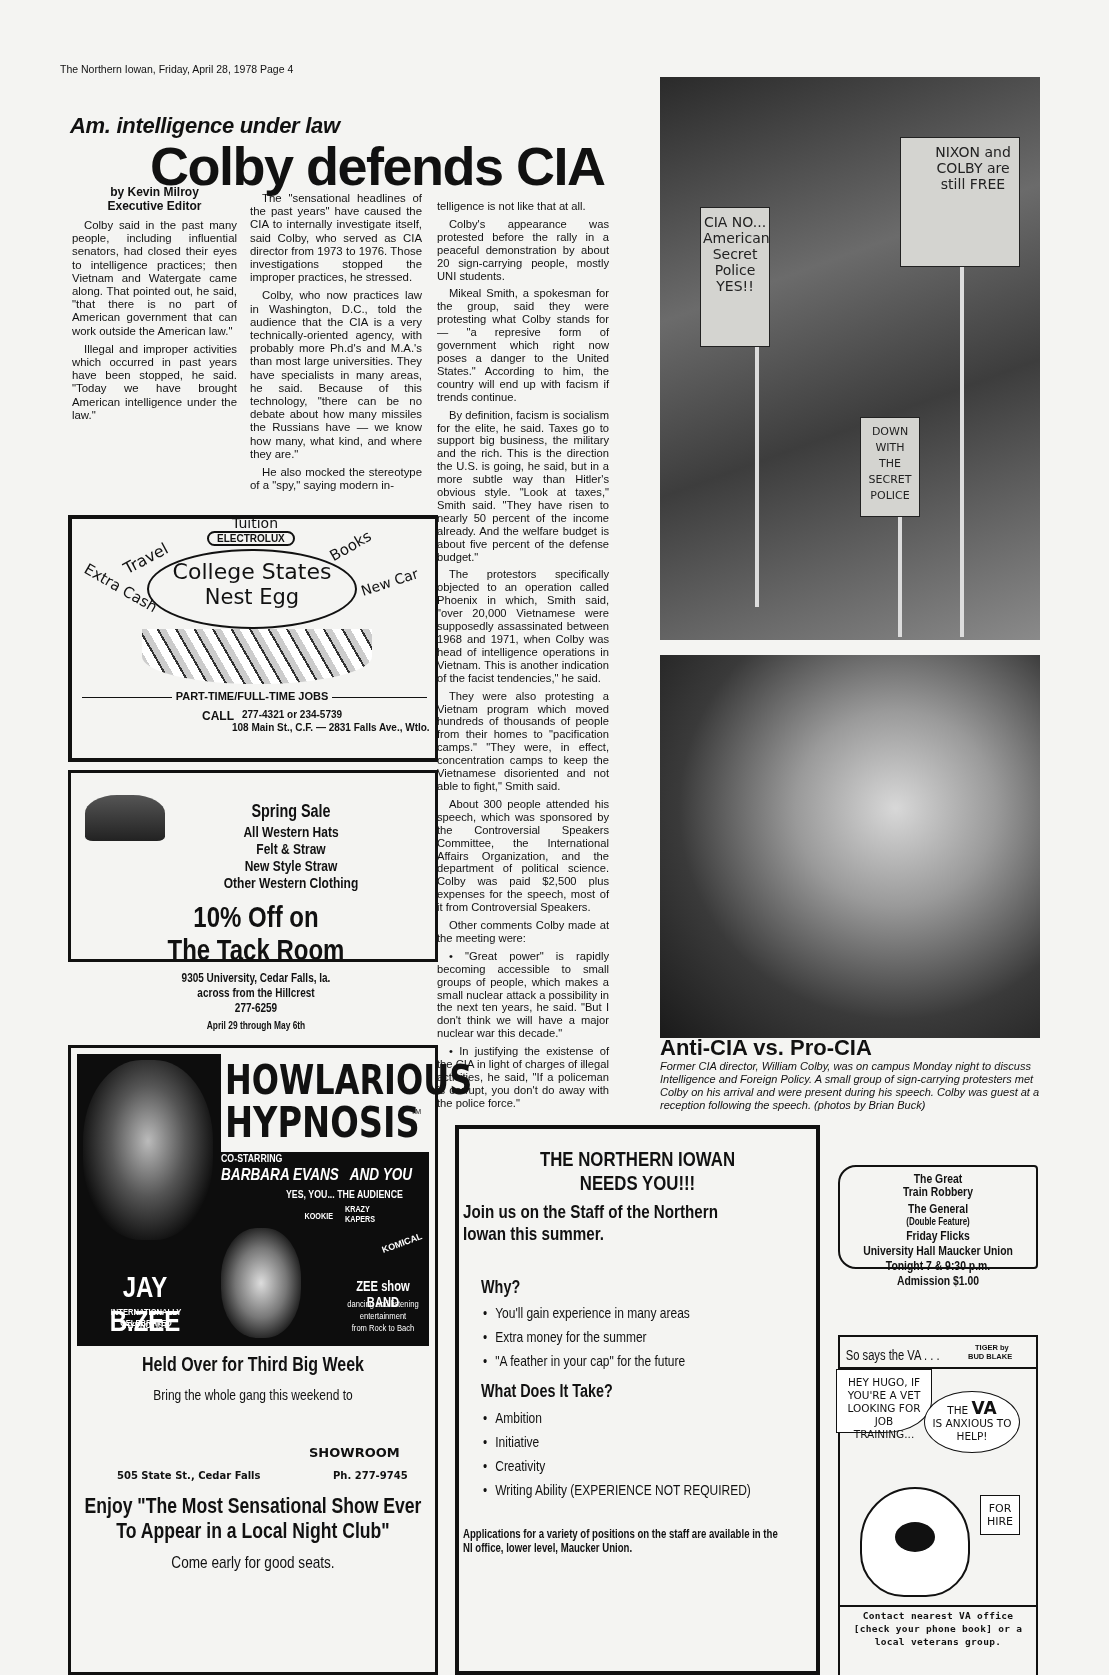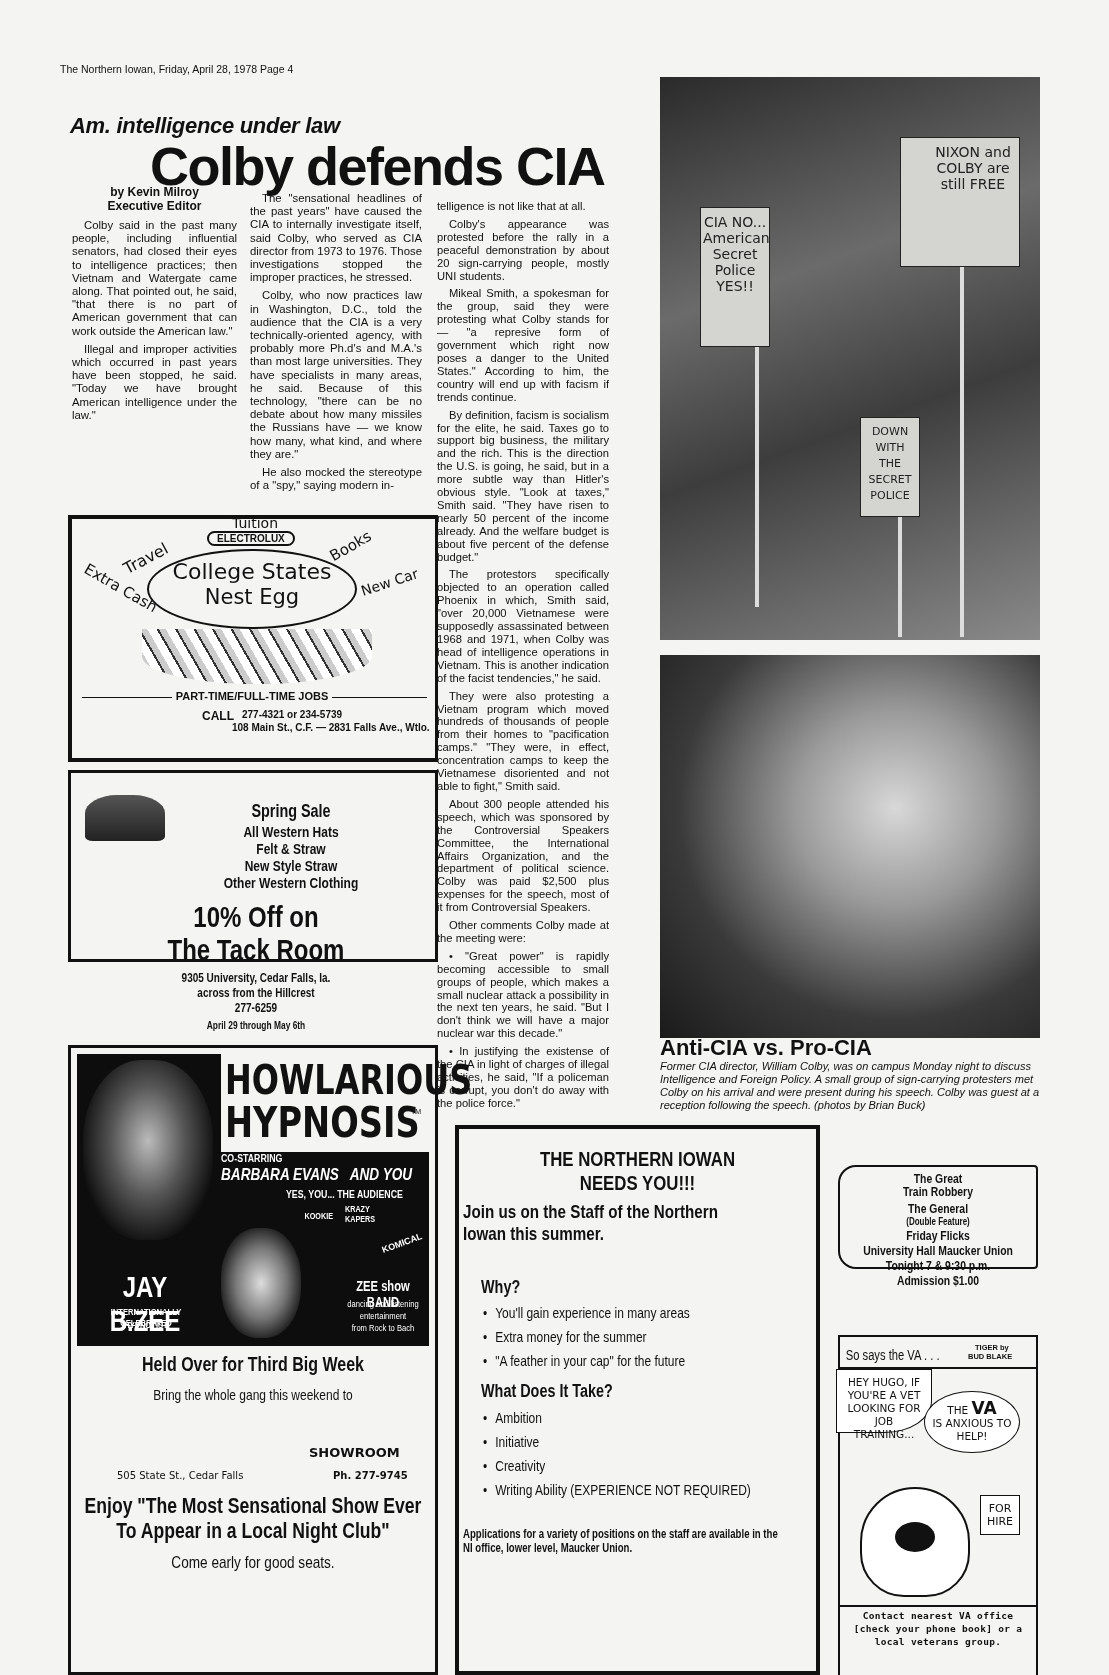--- a/index.html
+++ b/index.html
@@ -130,21 +130,21 @@
   <div class="abs center cond" style="left:4px; top:222px; width:140px; font-size:30px; color:#fff;">JAY B.ZEE</div>
   <div class="abs center cond" style="left:0px; top:258px; width:150px; font-size:9.5px; color:#fff;">INTERNATIONALLY CELEBRATED</div>
   <div class="abs center cond" style="left:0px; top:271px; width:150px; font-size:9.5px; color:#fff;">HYPNOTIST</div>
   <div class="abs center cond" style="left:262px; top:230px; width:100px; font-size:14px; color:#fff;">ZEE show BAND</div>
   <div class="abs center cond" style="left:262px; top:250px; width:100px; font-size:9.5px; font-weight:normal; color:#fff;">dancing and listening</div>
   <div class="abs center cond" style="left:262px; top:262px; width:100px; font-size:9.5px; font-weight:normal; color:#fff;">entertainment</div>
   <div class="abs center cond" style="left:262px; top:274px; width:100px; font-size:9.5px; font-weight:normal; color:#fff;">from Rock to Bach</div>
   <div class="abs center cond" style="left:0px; top:305px; width:364px; font-size:20px;">Held Over for Third Big Week</div>
   <div class="abs center cond" style="left:0px; top:338px; width:364px; font-size:15px; font-weight:normal;">Bring the whole gang this weekend to</div>
   <div class="abs" style="left:238px; top:397px; font-size:13px; font-weight:bold; font-family:'DejaVu Sans',sans-serif;">SHOWROOM</div>
-  <div class="abs" style="left:46px; top:422px; font-size:10px; font-weight:normal; font-family:'DejaVu Sans',sans-serif;">505 State St., Cedar Falls</div>
+  <div class="abs" style="left:46px; top:422px; font-size:10px; font-weight:bold; font-family:'DejaVu Sans',sans-serif;">505 State St., Cedar Falls</div>
   <div class="abs" style="left:262px; top:422px; font-size:10px; font-weight:bold; font-family:'DejaVu Sans',sans-serif;">Ph. 277-9745</div>
   <div class="abs center cond" style="left:-30px; top:445px; width:424px; font-size:22px;">Enjoy "The Most Sensational Show Ever</div>
   <div class="abs center cond" style="left:-30px; top:470px; width:424px; font-size:22px;">To Appear in a Local Night Club"</div>
   <div class="abs center cond" style="left:0px; top:505px; width:364px; font-size:17px; font-weight:normal;">Come early for good seats.</div>
 </div>
 
 <div class="abs ad ad4">
   <div class="abs center cond" style="left:0; top:18px; width:357px; font-size:21px;">THE NORTHERN IOWAN</div>
   <div class="abs center cond" style="left:0; top:42px; width:357px; font-size:21px;">NEEDS YOU!!!</div>
   <div class="abs cond" style="left:4px; top:72px; width:330px; font-size:19px; line-height:22px; transform-origin:left;">Join us on the Staff of the Northern Iowan this summer.</div>

